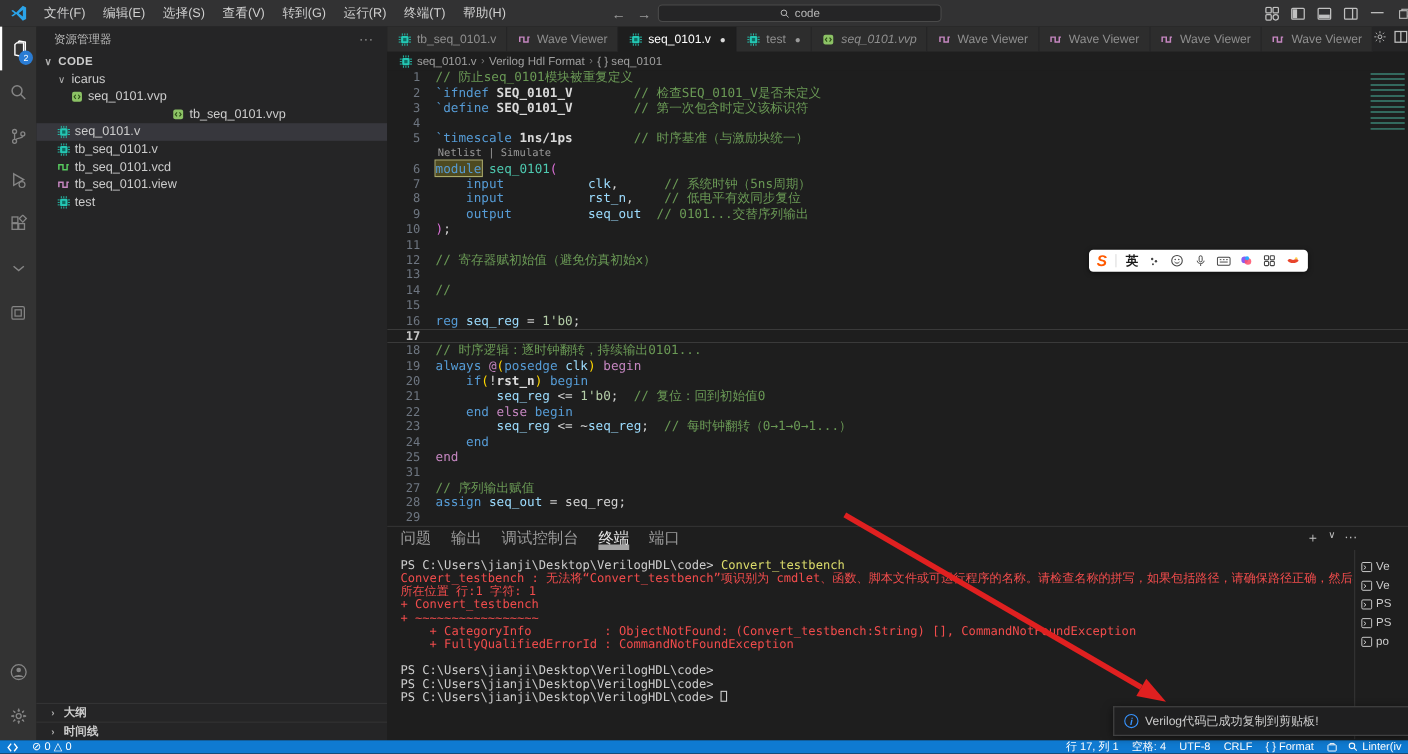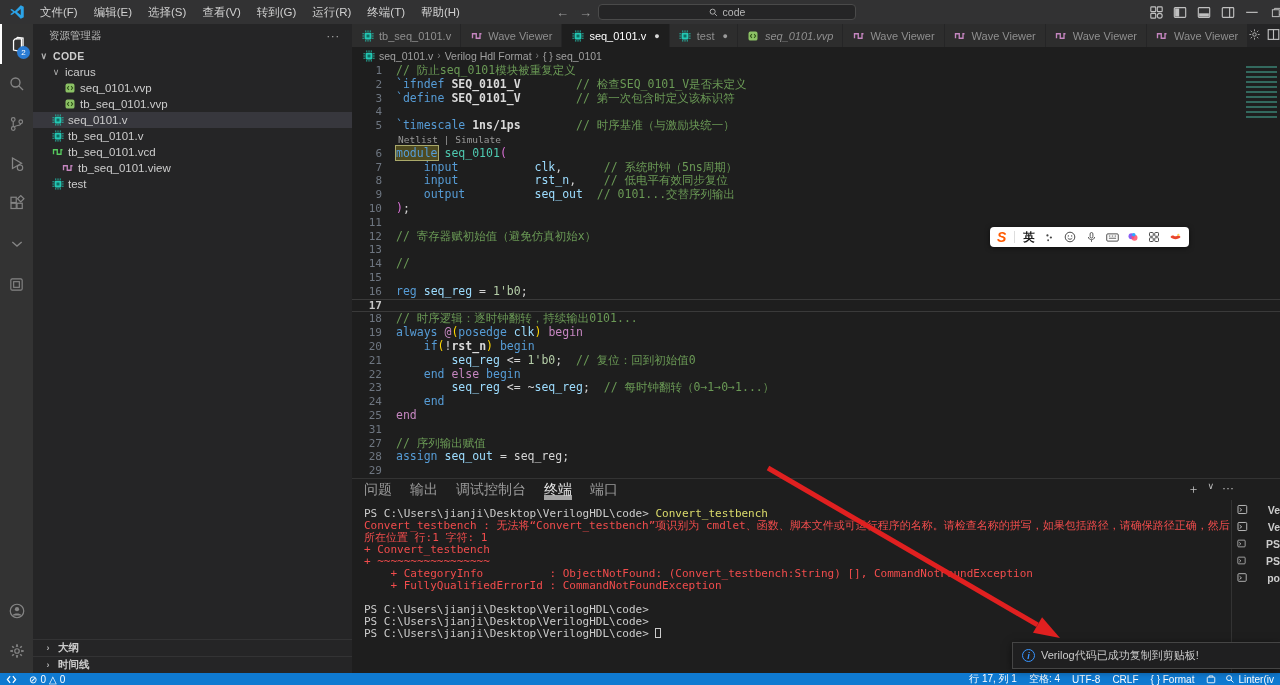--- a/index.html
+++ b/index.html
@@ -73,22 +73,22 @@
   #panel { position:absolute; top:454px; left:0; width:928px; height:195px; background:#1e1e1e; border-top:1px solid #333333;}
   #panel-header { height:21px; display:flex; align-items:center; padding-left:12px; }
   .panel-tab { font-size:14px; color:#9a9a9a; margin-right:18px; height:21px; line-height:21px; cursor:pointer;}
   .panel-tab.active { color:#e7e7e7; border-bottom:5px solid #a3a3a3; }
   #panel-actions { margin-left:auto; display:flex; gap:8px; padding-right:46px; color:#c0c0c0; font-size:12px;}
   #terminal { position:absolute; left:0; top:21px; width:878px; height:172px; overflow:hidden; padding:8px 0 0 12px;}
   .term-row { font-size:11px; line-height:12px; white-space:pre; }
   .tm-pl{color:#cccccc}.tm-cmd{color:#dcdc6b}.tm-err{color:#f14c4c}
   .term-cursor { display:inline-block; width:6px; height:10px; border:1px solid #cccccc; vertical-align:-1px;}
   #term-side { position:absolute; right:0; top:21px; width:49px; height:172px; border-left:1px solid #333333; padding-top:4px;}
-  .term-item { display:flex; align-items:flex-start; gap:20px; height:17px; color:#cccccc; font-size:10.5px; padding-left:5px;
-    overflow:hidden; white-space:nowrap; cursor:pointer;font-weight:bold;}
+  .term-item { display:flex; align-items:flex-end; gap:3px; height:17px; color:#cccccc; font-size:10.5px; padding-left:5px;
+    overflow:hidden; white-space:nowrap; cursor:pointer;}
 
   
   #statusbar { position:absolute; left:0; top:673px; width:1280px; height:12px; background:#0f7ad1;
     display:flex; align-items:center; color:#ffffff; font-size:10px; z-index:20; overflow:hidden;}
   .st-item { display:flex; align-items:center; gap:3px; padding:0 6px; height:12px; cursor:pointer; white-space:nowrap;}
   #status-right { margin-left:auto; display:flex; }
 
   
   #ime-bar { position:absolute; left:990px; top:227px; height:20px; background:#ffffff; border-radius:4px;
     box-shadow:0 1px 5px rgba(0,0,0,.6); display:flex; align-items:center; padding:0 7px; gap:8px; z-index:40;}
@@ -251,21 +251,21 @@
       </div>
       <div class="tree-row" style="padding-left: 30px;">
         <span class="fi">
           <svg width="12" height="12" viewBox="0 0 16 16">
             <rect x="2" y="2" width="12" height="12" rx="2.5" fill="#8cc265"></rect>
             <path d="M6.5 5.5 L4.5 8 L6.5 10.5 M9.5 5.5 L11.5 8 L9.5 10.5" fill="none" stroke="#2d5016" stroke-width="1.4"></path>
           </svg>
         </span>
         <span>seq_0101.vvp</span>
       </div>
-      <div class="tree-row" style="padding-left: 30px;">
+      <div class="tree-row" style="padding-left: 30px; justify-content: center;">
         <span class="fi">
           <svg width="12" height="12" viewBox="0 0 16 16">
             <rect x="2" y="2" width="12" height="12" rx="2.5" fill="#8cc265"></rect>
             <path d="M6.5 5.5 L4.5 8 L6.5 10.5 M9.5 5.5 L11.5 8 L9.5 10.5" fill="none" stroke="#2d5016" stroke-width="1.4"></path>
           </svg>
         </span>
         <span>tb_seq_0101.vvp</span>
       </div>
       <div class="tree-row selected" style="padding-left: 18px;">
         <span class="fi">
@@ -288,21 +288,21 @@
         <span>tb_seq_0101.v</span>
       </div>
       <div class="tree-row" style="padding-left: 18px;">
         <span class="fi">
           <svg width="12" height="12" viewBox="0 0 16 16">
             <path d="M2 11 V5 H7 V11 H12 V5 H14" fill="none" stroke="#57c95e" stroke-width="1.8"></path>
           </svg>
         </span>
         <span>tb_seq_0101.vcd</span>
       </div>
-      <div class="tree-row" style="padding-left: 28px;">
+      <div class="tree-row" style="padding-left: 18px;">
         <span class="fi">
           <svg width="12" height="12" viewBox="0 0 16 16">
             <path d="M2 11 V5 H7 V11 H12 V5 H14" fill="none" stroke="#c586c0" stroke-width="1.8"></path>
           </svg>
         </span>
         <span>tb_seq_0101.view</span>
       </div>
       <div class="tree-row" style="padding-left: 18px;">
         <span class="fi">
           <svg width="12" height="12" viewBox="0 0 16 16">

